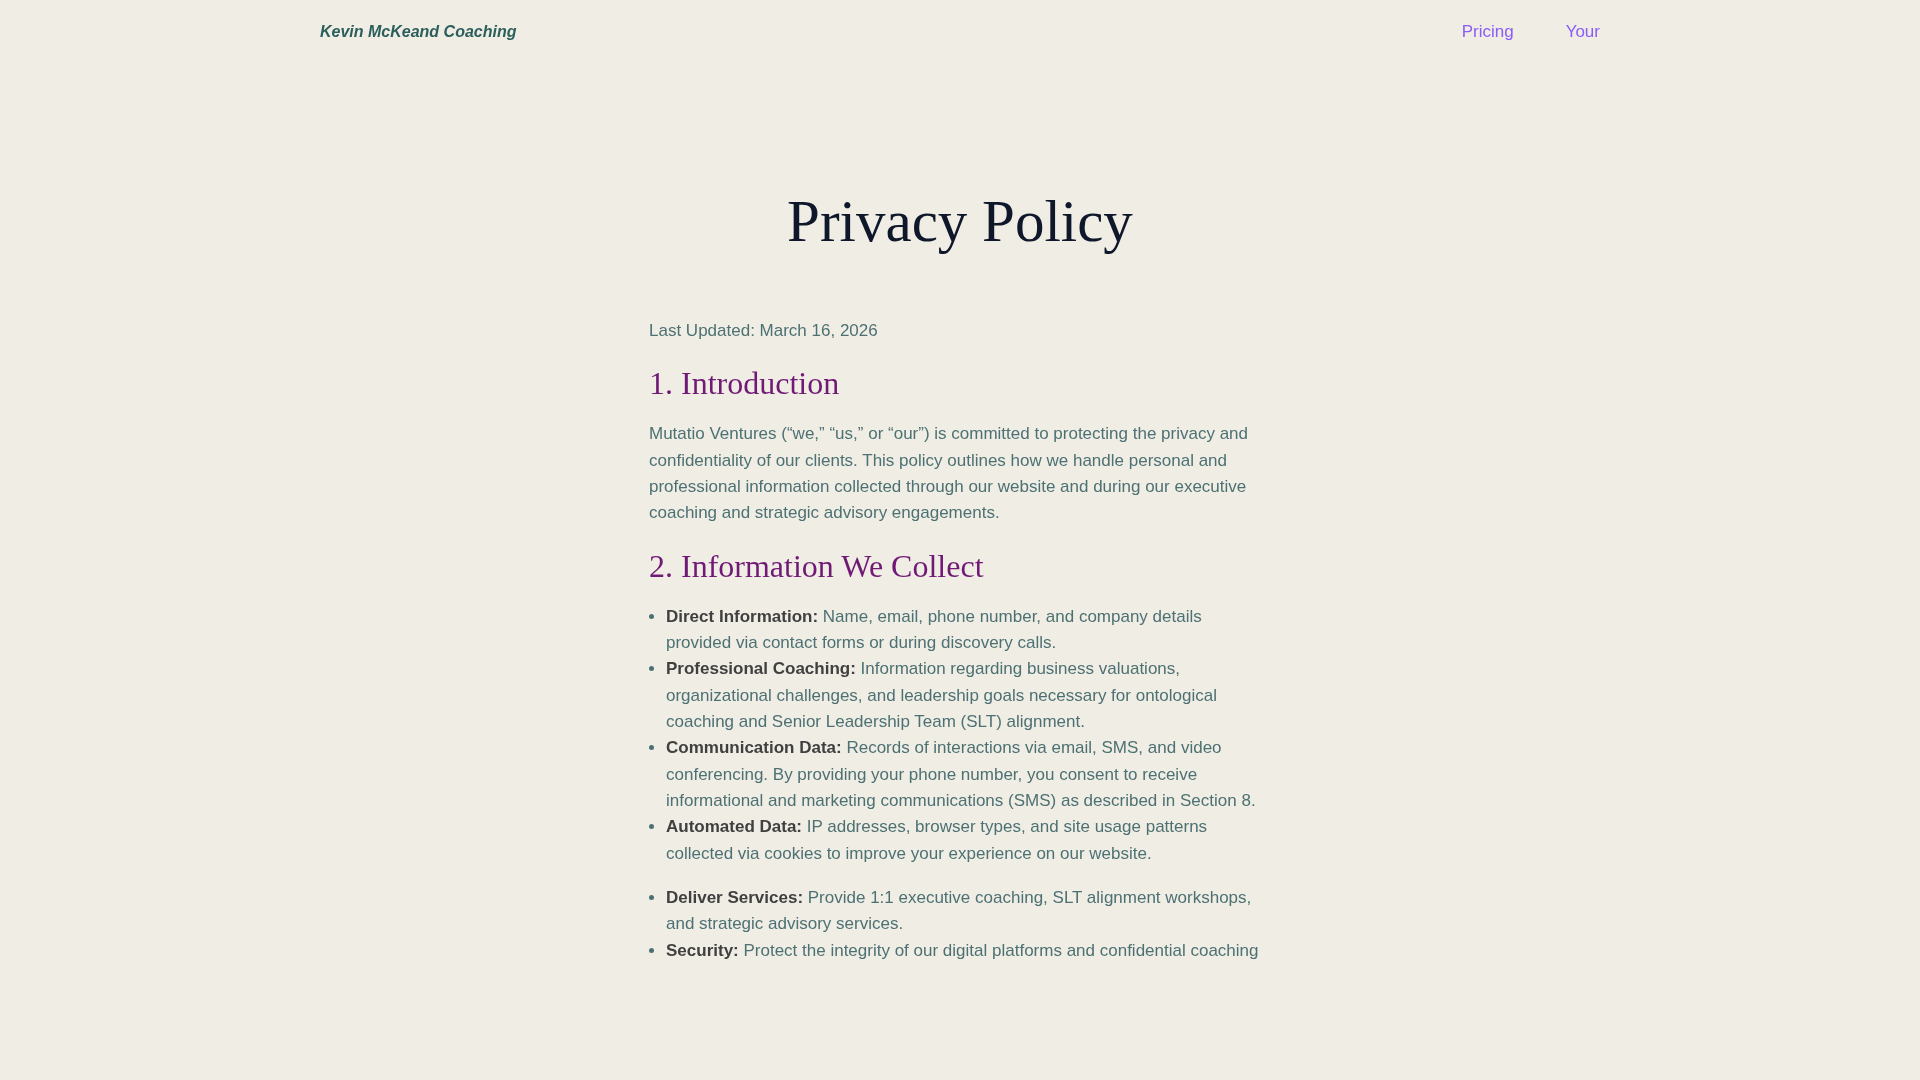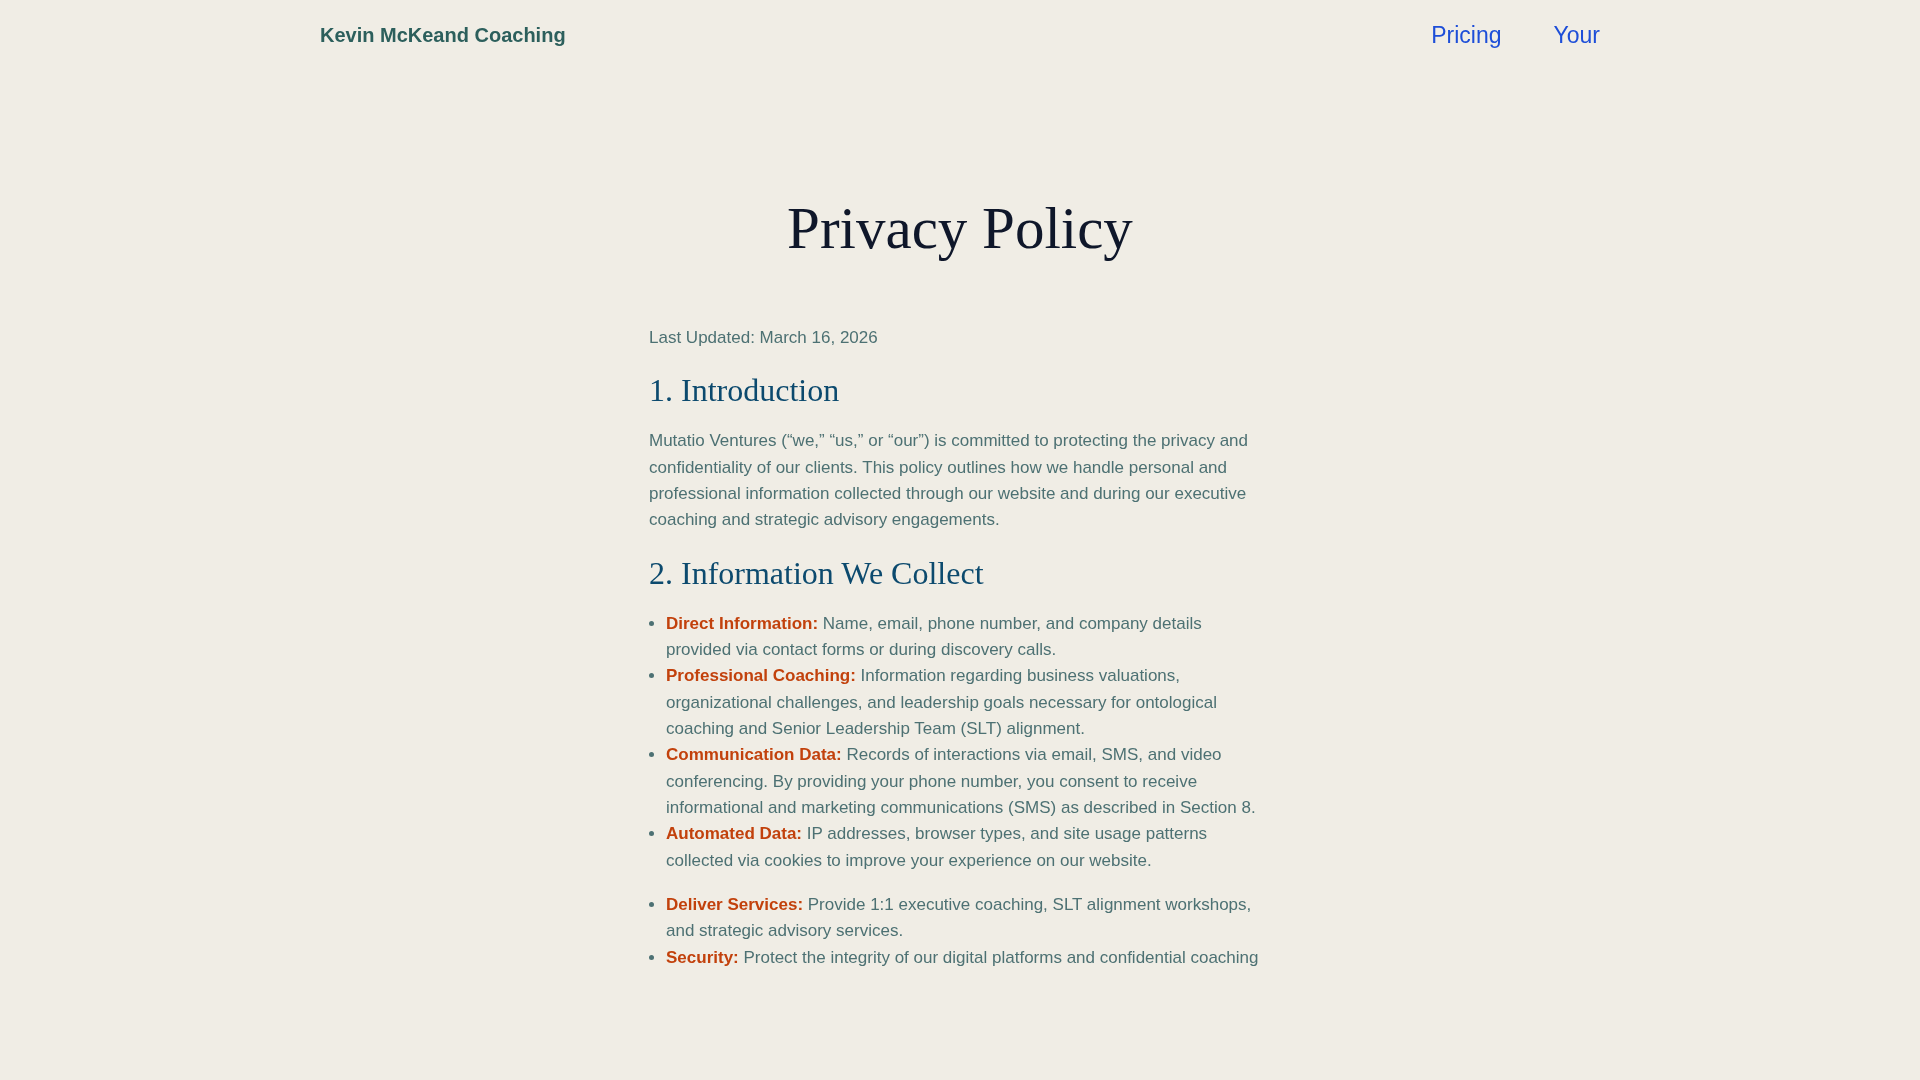--- a/index.html
+++ b/index.html
@@ -11,30 +11,31 @@
   }
   .site-header {
     max-width: 1280px;
     margin: 0 auto;
     padding-top: 22px;
     display: flex;
     justify-content: space-between;
     align-items: center;
   }
   .logo {
-    font-size: 20px;
+    font-size: 16px;
     font-weight: 700;
     color: #2c5f5c;
     text-decoration: none;
     cursor: pointer;
+    font-style: italic;
   }
   .nav { display: flex; gap: 26px; }
   .nav a {
-    font-size: 23px;
-    color: #1d4ed8;
+    font-size: 17px;
+    color: #8b5cf6;
     text-decoration: none;
     cursor: pointer;
     padding-left: 26px;
   }
   .content {
     width: 622px;
     margin: 0 auto;
   }
   h1.page-title {
     font-family: Liberation Serif, serif;
@@ -48,40 +49,40 @@
   .meta {
     margin-top: 60px;
     font-size: 17px;
     line-height: 1.62;
   }
   h2.section-heading {
     font-family: "Liberation Serif", serif;
     font-weight: 400;
     font-size: 32px;
     line-height: 1.25;
-    color: #0c4a6e;
+    color: #701a75;
     margin: 19px 0 18px 0;
   }
   .content p {
     font-size: 17px;
     line-height: 1.55;
     margin-top: 18px;
   }
   .content ul {
     margin-top: 18px;
     padding-left: 17px;
     list-style: disc outside;
   }
   .content li {
     font-size: 17px;
     line-height: 1.55;
   }
   .content li strong {
     font-weight: 700;
-    color: #c2410c;
+    color: #404040;
   }
 </style>
 </head>
 <body>
 
 <header class="site-header">
   <a class="logo">Kevin McKeand Coaching</a>
   <nav class="nav">
     <a>Pricing</a>
     <a>Your</a>

